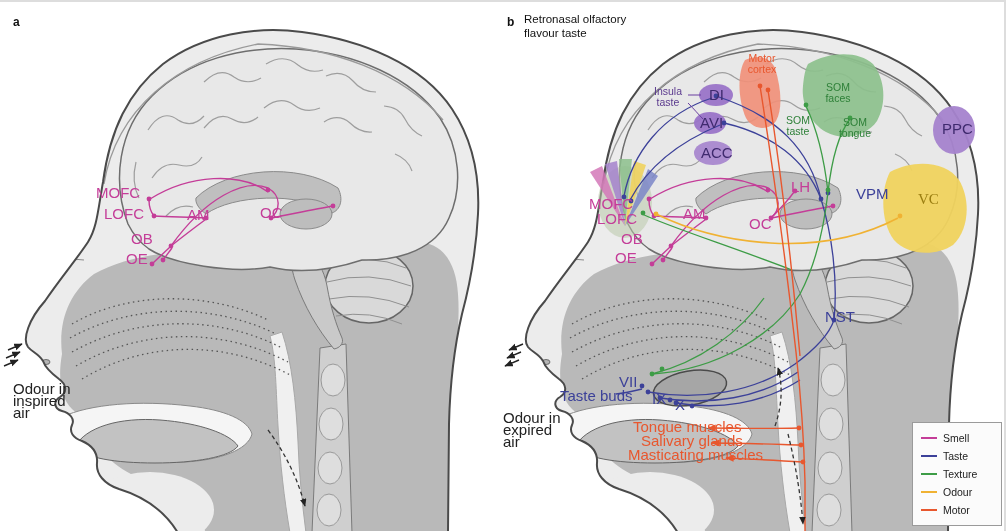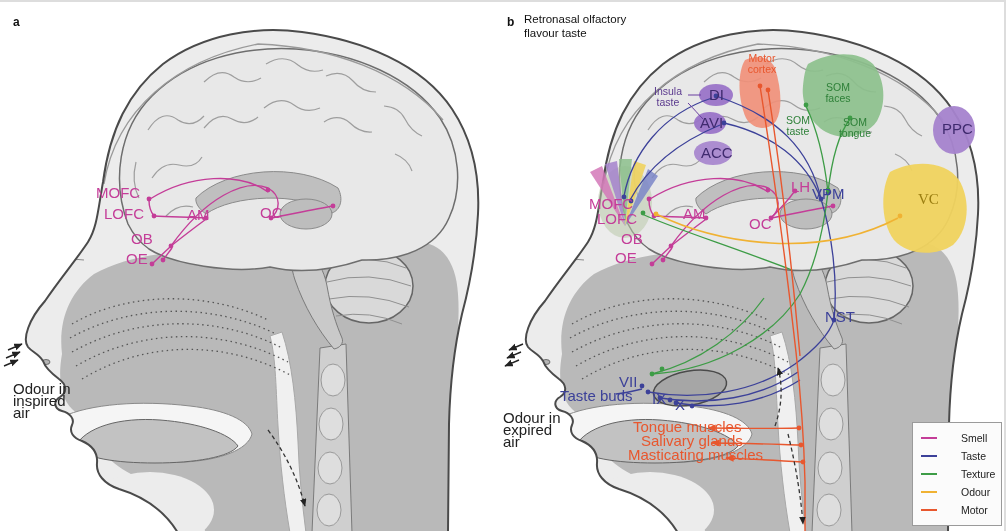--- a/index.html
+++ b/index.html
@@ -16,21 +16,21 @@
   .c-tex{color:#2e8038;margin-top:24px;}
   .c-motor{color:#e8572e;}
   .c-pur{color:#5b3a8e;}
   .c-purd{color:#3f2a6e;}
   .c-vc{color:#9a7d10;font-family:Liberation Serif, serif;}
   .ptag{position:absolute;font-weight:bold;font-size:12px;color:#111;}
   .ptitle{position:absolute;font-size:11.5px;line-height:13.5px;color:#111;}
   .odour{position:absolute;font-size:15px;line-height:12px;color:#222;}
   .legend{position:absolute;left:912px;top:420px;width:90px;border:1px solid #9a9a9a;
     background:#fbfbfb;padding:6px 0 6px 8px;box-sizing:border-box;}
-  .lrow{display:flex;align-items:center;gap:24px;height:18px;}
+  .lrow{display:flex;align-items:center;gap:6px;height:18px;}
   .sw{width:16px;height:2px;flex:0 0 16px;}
   .lt{font-size:10.5px;color:#222;}
 </style>
 </head>
 <body>
 
 <div class="canvas">
 
 <svg width="1006" height="531" viewBox="0 0 1006 531">
   <defs>
@@ -273,21 +273,21 @@
   <div>SOM</div>
   <div>taste</div>
 </div>
 <div class="lbl two c-tex" style="left:832px;top:91px;width:46px">
   <div>SOM</div>
   <div>tongue</div>
 </div>
 <div class="lbl c-purd" style="left:701px;top:145px">ACC</div>
 <div class="lbl c-purd" style="left:942px;top:121px">PPC</div>
 <div class="lbl c-smell" style="left:791px;top:179px">LH</div>
-<div class="lbl c-taste" style="left:812px;top:186px">VPM</div>
+<div class="lbl c-taste" style="left:856px;top:186px">VPM</div>
 <div class="lbl c-vc" style="left:918px;top:192px">VC</div>
 <div class="lbl c-smell" style="left:589px;top:196px">MOFC</div>
 <div class="lbl c-smell" style="left:597px;top:211px">LOFC</div>
 <div class="lbl c-smell" style="left:683px;top:206px">AM</div>
 <div class="lbl c-smell" style="left:749px;top:216px">OC</div>
 <div class="lbl c-smell" style="left:621px;top:231px">OB</div>
 <div class="lbl c-smell" style="left:615px;top:250px">OE</div>
 <div class="lbl c-taste" style="left:825px;top:309px">NST</div>
 <div class="lbl c-taste" style="left:619px;top:374px">VII</div>
 <div class="lbl c-taste" style="left:652px;top:391px">IX</div>

